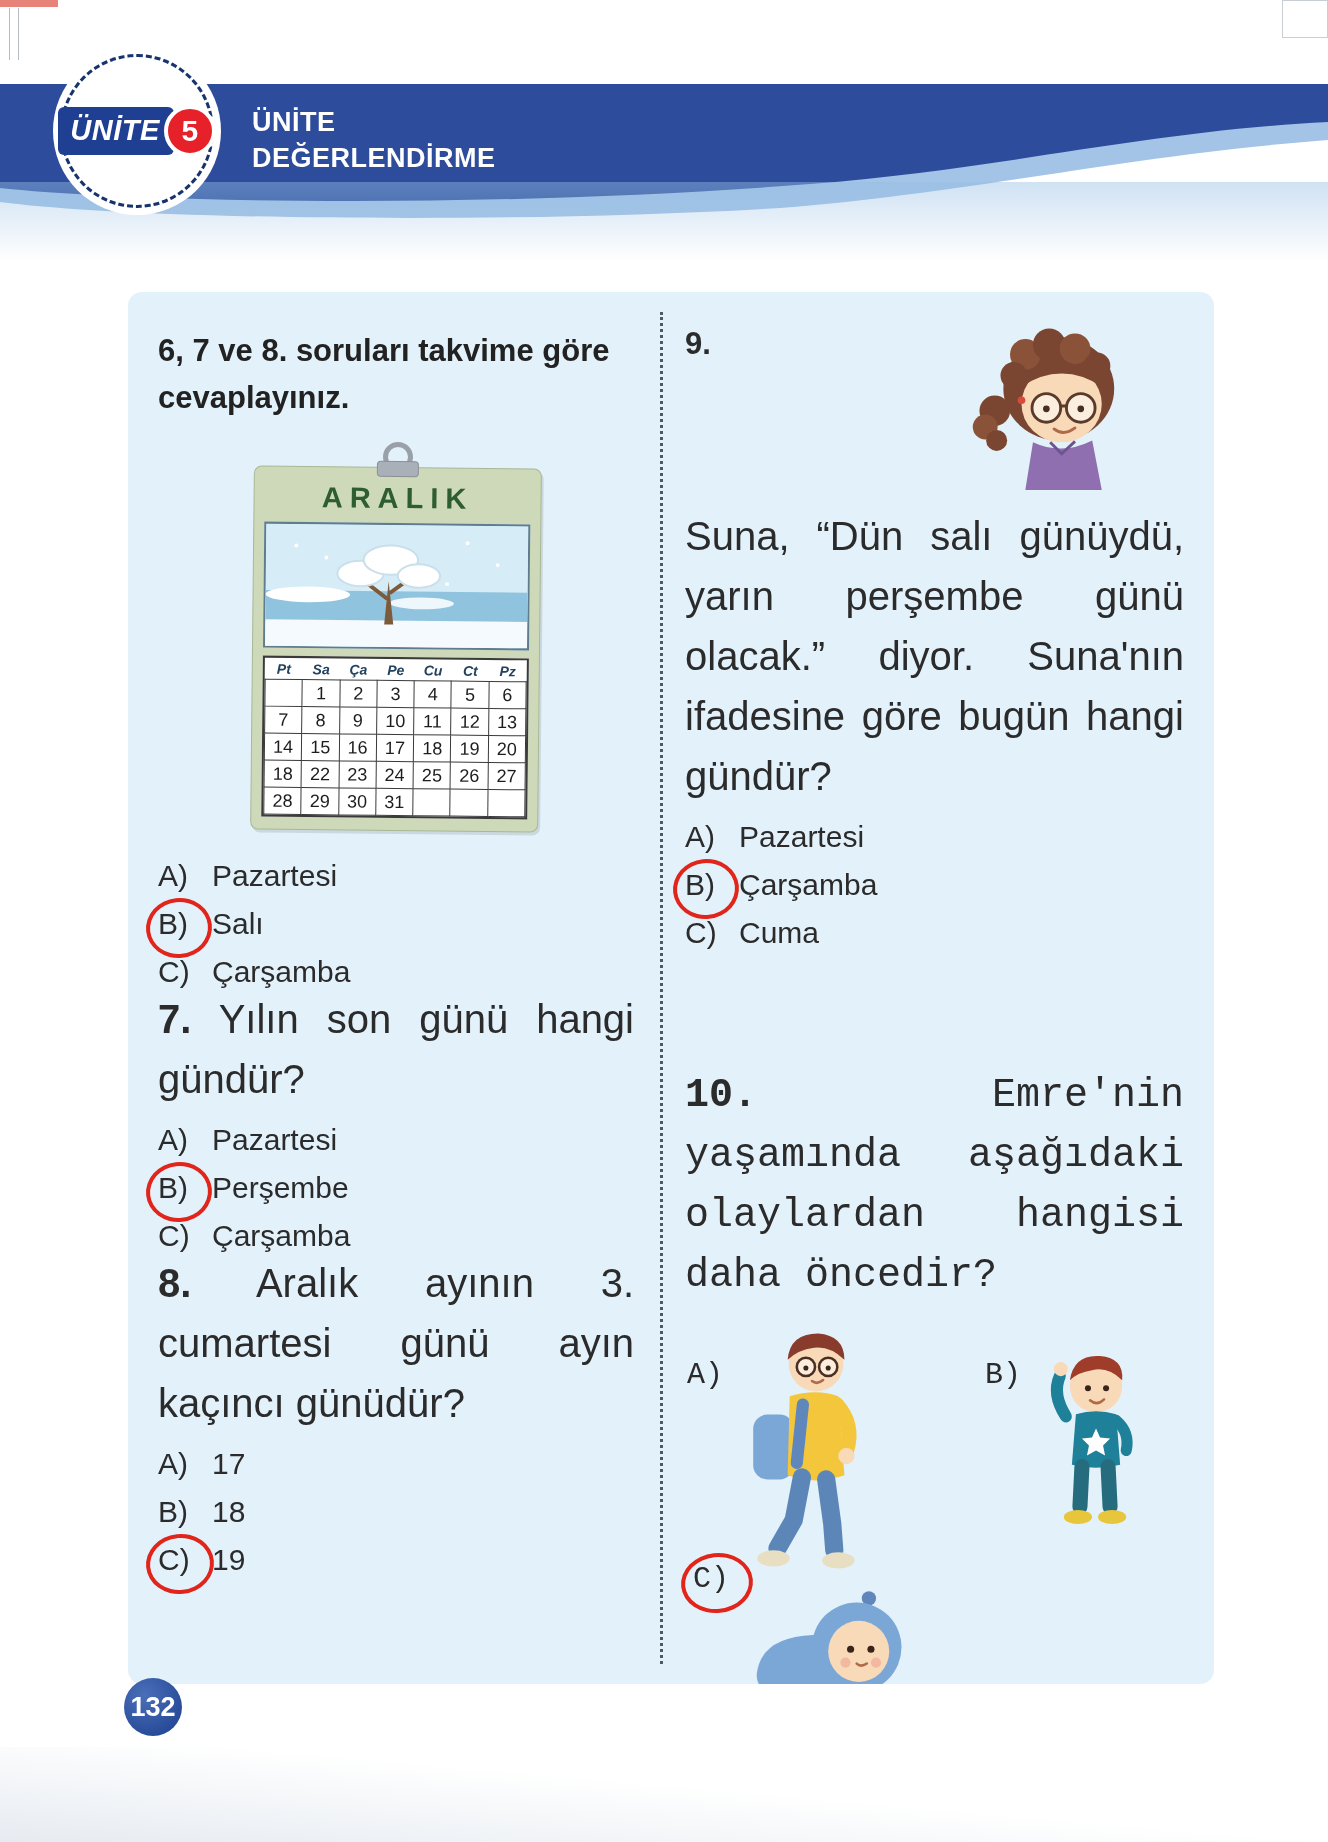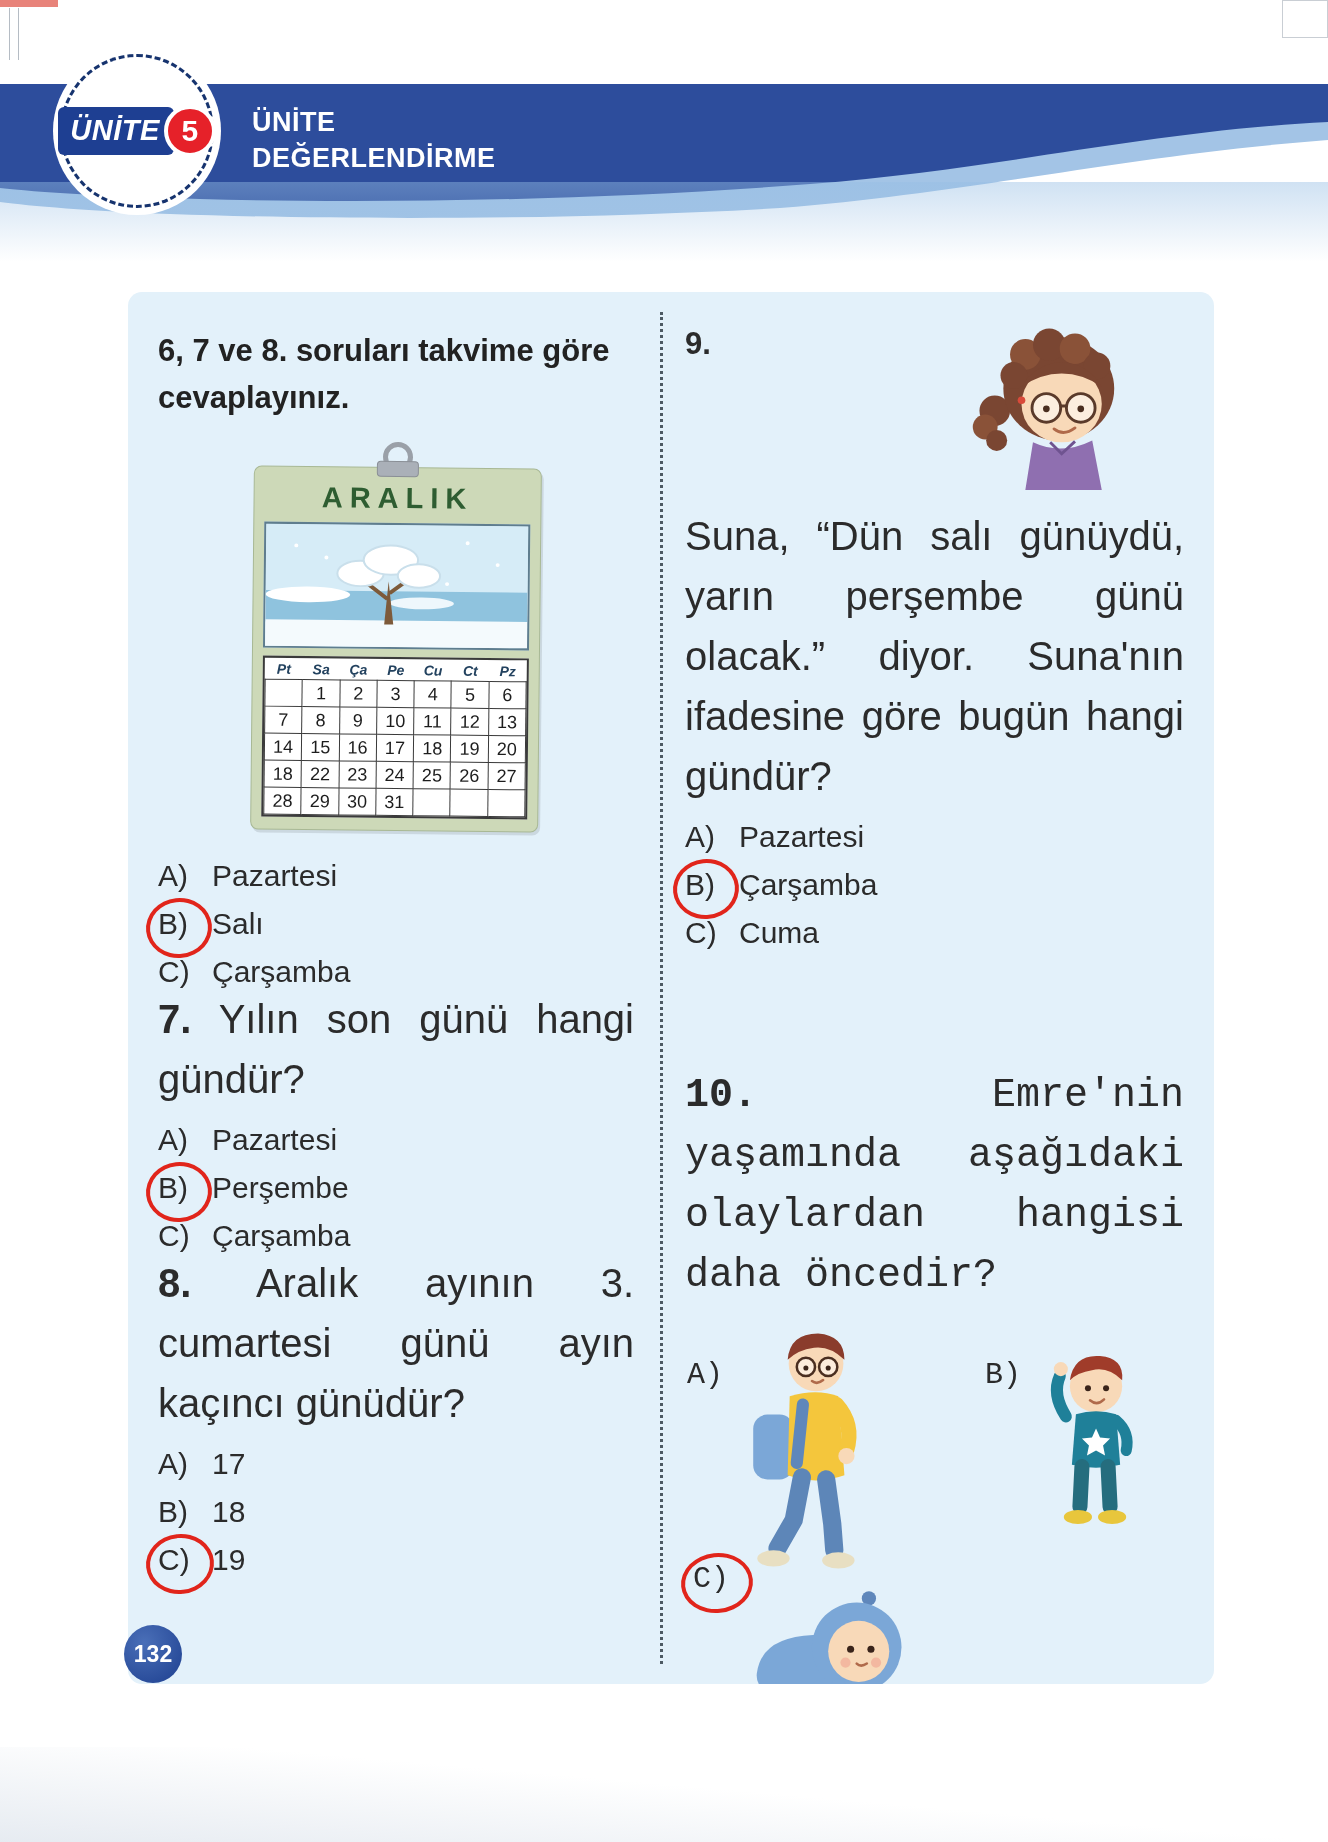--- a/index.html
+++ b/index.html
@@ -76,24 +76,24 @@
   .q10 { margin-top:116px;font-family:Liberation Mono, monospace; }
   .q10-options { position:relative; height:560px; margin-top:16px; }
   .optA-label { position:absolute; left:2px;   top:36px;  font-size:30px; }
   .illus-boy-a { position:absolute; left:52px; top:0;     width:152px; height:256px; }
   .optB-label { position:absolute; left:300px; top:36px;  font-size:30px; }
   .illus-boy-b { position:absolute; left:352px; top:24px; width:112px; height:186px; }
   .optC-label { position:absolute; left:8px;   top:240px; font-size:30px; }
   .illus-baby { position:absolute; left:30px;  top:254px; width:206px; height:168px; }
 
   
-  .page-num { position:absolute; left:124px; top:1625px; width:58px; height:58px; border-radius:50%;
+  .page-num { position:absolute; left:124px; top:1678px; width:58px; height:58px; border-radius:50%;
               background:radial-gradient(circle at 35% 30%, #4a6fb8, #1d3f8f);
               color:#fff; display:flex; align-items:center; justify-content:center;
-              font-size:23px; font-weight:bold; }
+              font-size:27px; font-weight:bold; }
   .footer-shade { position:absolute; left:0; bottom:0; width:100%; height:95px;
                   background:linear-gradient(185deg, rgba(255,255,255,0) 45%, rgba(210,219,230,.55)); }
 </style>
 </head>
 <body>
 
 <div>
 
   <div class="trim-red"></div>
   <div class="trim-left"></div>

